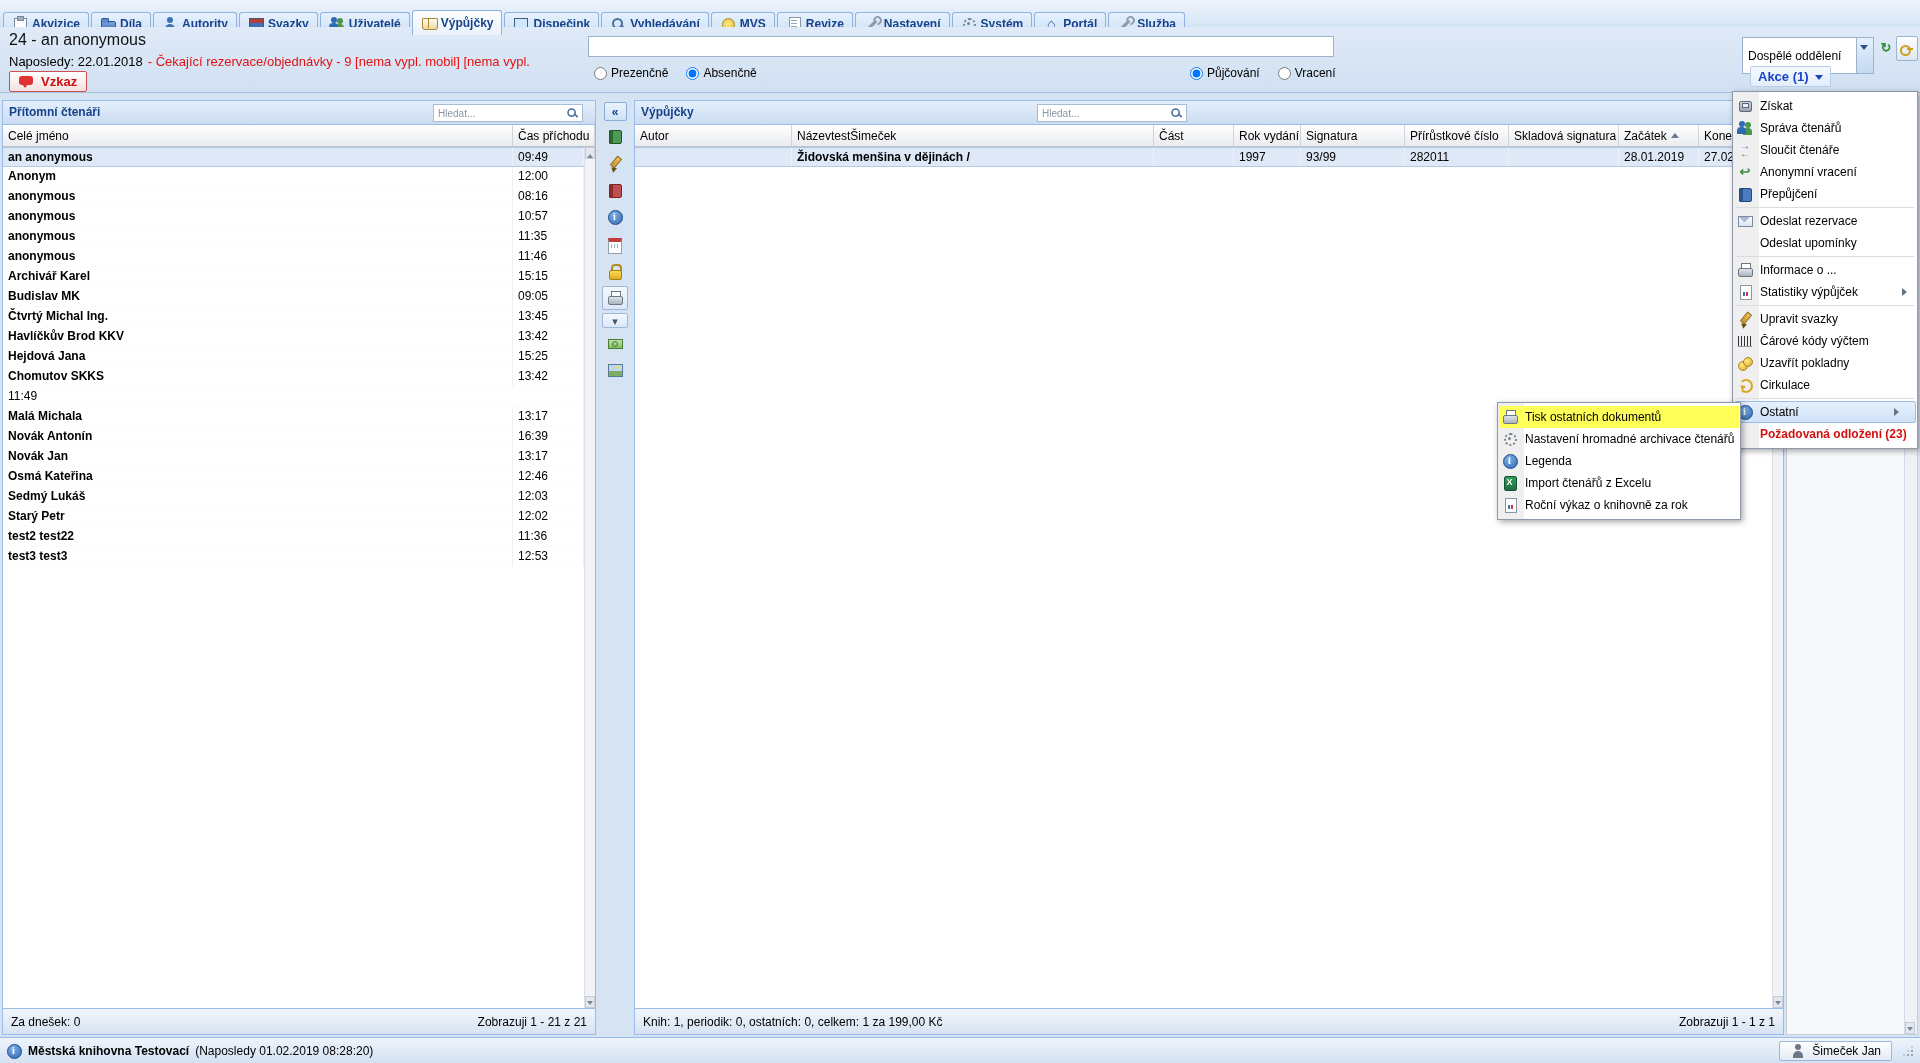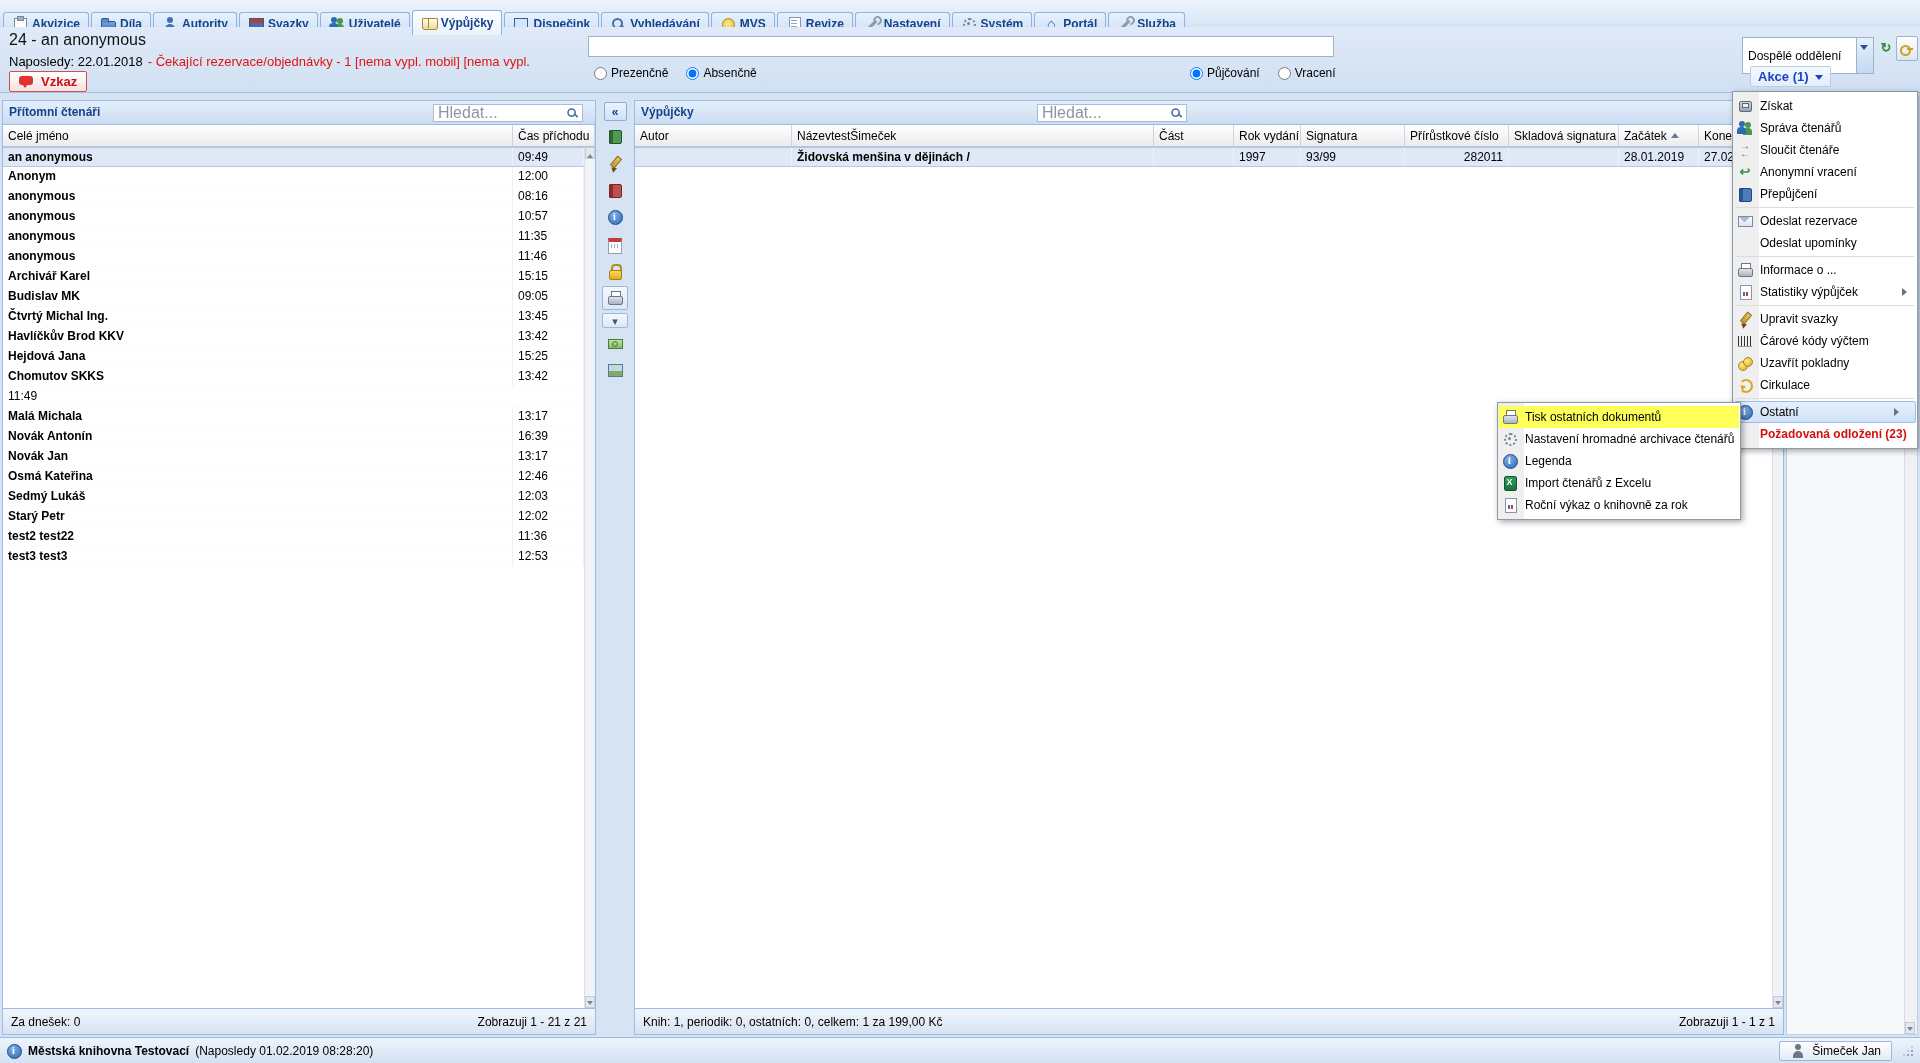--- a/index.html
+++ b/index.html
@@ -37,34 +37,34 @@
 
 
 .panel{position:absolute;border:1px solid #99bbe8;background:#fff}
 .left-panel{left:2px;top:100px;width:594px;height:935px}
 .loans-panel{left:634px;top:100px;width:1150px;height:935px}
 .panel-header{position:relative;height:24px;background:linear-gradient(#e4effb,#cbdcf2);border-bottom:1px solid #99bbe8}
 .panel-title{line-height:23px;padding-left:6px;font-weight:bold;color:#15428b}
 .hdr-search{position:absolute;top:3px;display:flex;align-items:center;width:150px;height:18px;background:#fff;border:1px solid #a9bcd4;padding:0 2px}
 .left-panel .hdr-search{right:12px}
 .loans-panel .hdr-search{left:402px}
-.hdr-search input{flex:1;border:none;outline:none;font-size:16px;padding:17px 2px;min-width:0;background:transparent}
+.hdr-search input{flex:1;border:none;outline:none;font-size:10px;padding:17px 2px;min-width:0;background:transparent}
 .hdr-search .ic-search{transform:scale(.8)}
 .grid-header{display:flex;height:22px;background:linear-gradient(#ffffff,#e9ebee);border-bottom:1px solid #b9c2cf}
 .gh{display:flex;align-items:center;padding:0 5px;border-right:1px solid #cfd4db;white-space:nowrap;overflow:hidden;cursor:pointer}
 .grid-body{position:absolute;left:0;right:11px;top:46px;bottom:26px;overflow:hidden}
 .row{display:flex;height:20px;border-bottom:1px solid #fafbfd;cursor:pointer;background:#fff}
 .cell{padding:0 5px;line-height:19px;white-space:nowrap;overflow:hidden;border-right:1px solid #edf0f4}
 .row.sel{background:#dfe8f6;border-top:1px solid #b7c8e6;border-bottom:1px solid #b7c8e6}
 .left-panel .c-name{width:510px}
 .left-panel .c-time{flex:1}
 .left-panel .grid-body .c-name{font-weight:bold}
 .k0{width:157px}.k1{width:362px}.k2{width:80px}.k3{width:67px}.k4{width:104px}.k5{width:104px}.k6{width:110px}.k7{width:80px}.k8{width:73px}
 .loans-panel .grid-body .k1{font-weight:bold}
-.loans-panel .grid-body .k5{text-align:right}
+.loans-panel .grid-body .k5{}
 .sort-asc{margin-left:4px;width:0;height:0;border:4px solid transparent;border-bottom:5px solid #667a92;display:inline-block;margin-top:-4px}
 .vscroll{position:absolute;top:46px;right:0;bottom:26px;width:11px;background:#f2f3f6;border-left:1px solid #dde1e7}
 .sb-btn{position:absolute;left:0;width:10px;height:12px;background:#e3e7ee;border:1px solid #c6ccd6;cursor:pointer}
 .sb-btn.up{top:0}.sb-btn.down{bottom:0}
 .sb-btn::after{content:"";position:absolute;left:1px;border:3px solid transparent}
 .sb-btn.up::after{top:3px;border-bottom:4px solid #7a8699}
 .sb-btn.down::after{top:4px;border-top:4px solid #7a8699}
 .panel-footer{position:absolute;left:0;right:0;bottom:0;height:26px;display:flex;justify-content:space-between;align-items:center;padding:0 8px;background:linear-gradient(#f0f5fc,#d7e3f3);border-top:1px solid #99bbe8}
 
 
@@ -244,21 +244,21 @@
 
       <div class="tab">
         <span class="ic ic-wrench"></span>
         <span class="tab-label">Služba</span>
       </div>
     </div>
 
   <div class="topbar">
     <div class="reader-title">24 - an anonymous</div>
     <div class="reader-sub">
-      <span>Naposledy: 22.01.2018</span><span class="alert">- Čekající rezervace/objednávky - 1 [nema vypl. mobil] [nema vypl.</span>
+      <span>Naposledy: 22.01.2018</span><span class="alert">- Čekající rezervace/objednávky - 9 [nema vypl. mobil] [nema vypl.</span>
     </div>
     <button class="vzkaz">
       <span class="ic ic-bubble"></span>
       <span>Vzkaz</span>
     </button>
     <input class="barcode" value="" style="">
     <div class="radio-group rg-presence">
 
         <label class="radio">
           <input type="radio" name="presence" style="">

